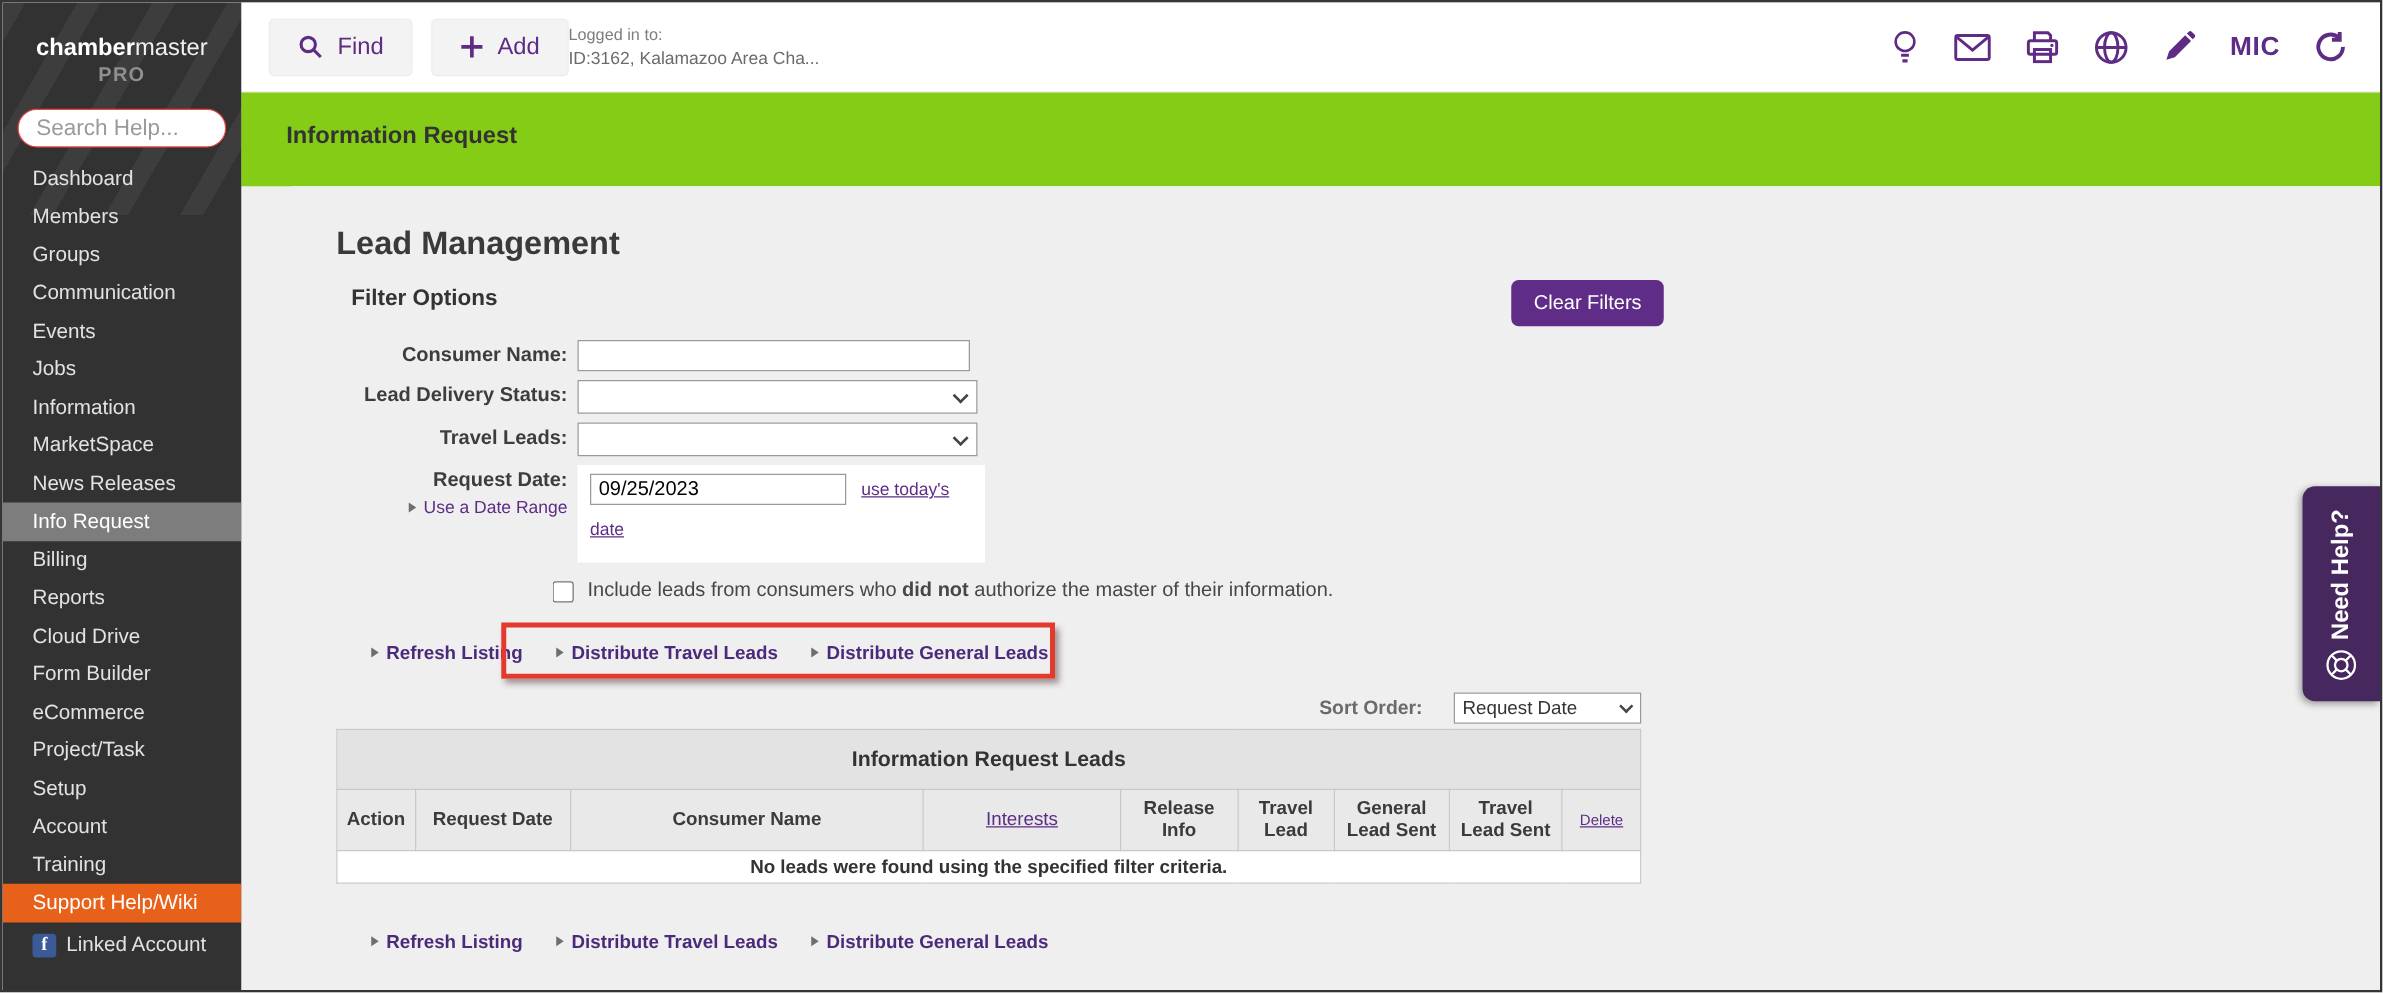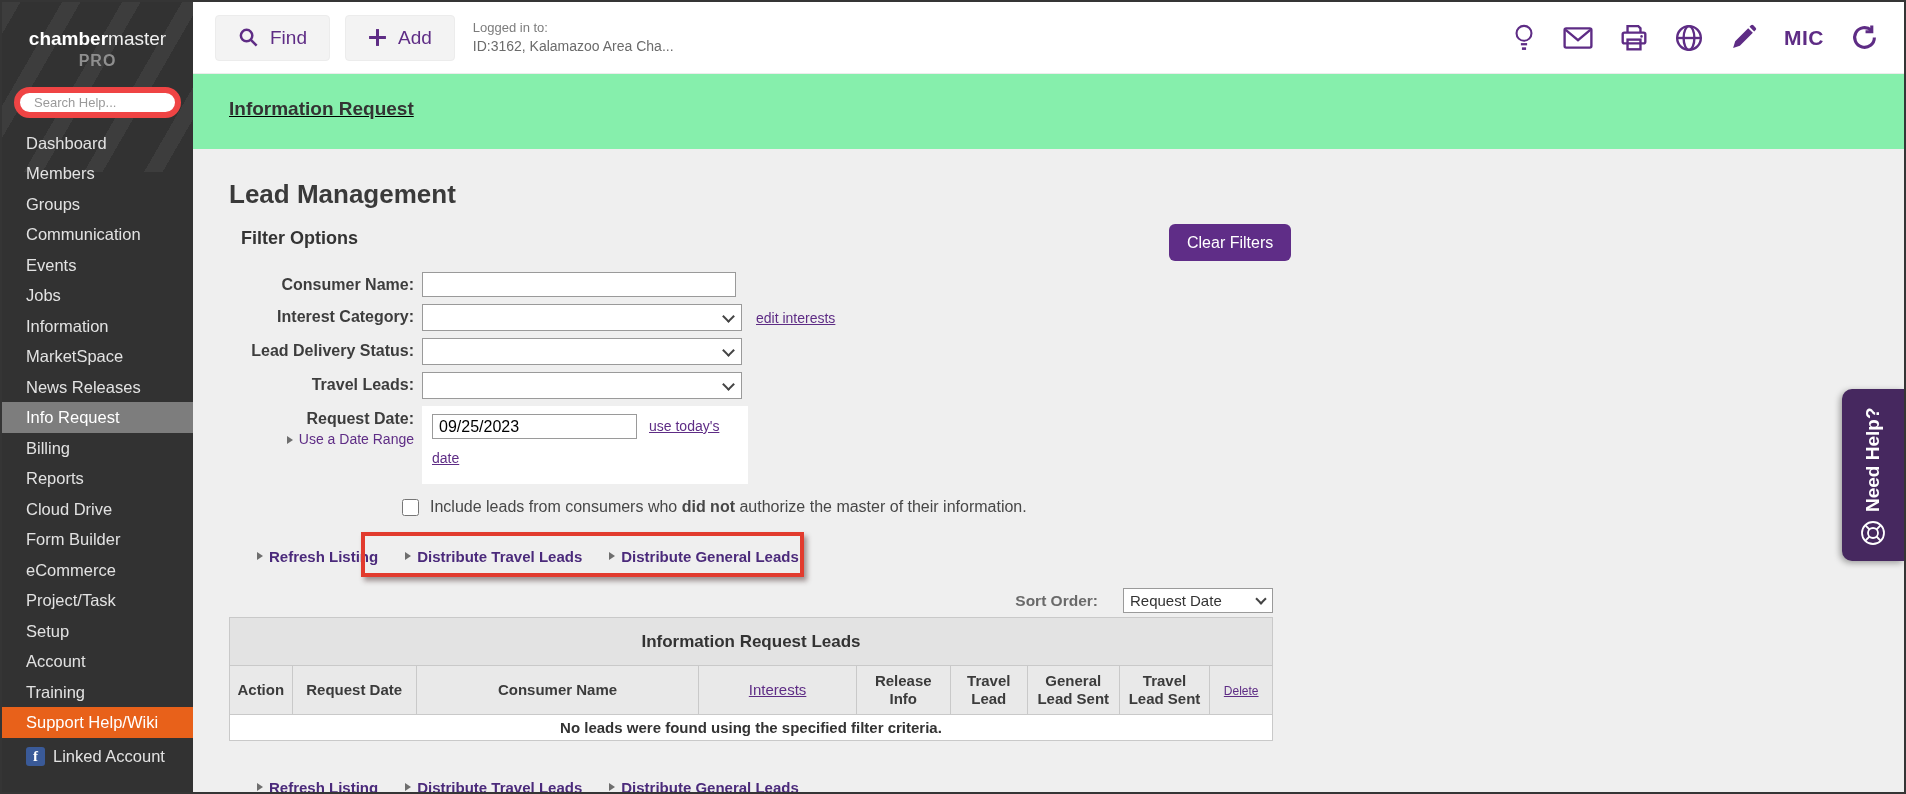--- a/index.html
+++ b/index.html
@@ -8,45 +8,45 @@
 
   
   .sidebar { position:relative; width:191px; flex:0 0 191px; background:#323232; color:#e3e3e3; overflow:hidden; }
   .sidebar::before { content:""; position:absolute; top:0; left:0; right:0; height:170px;
      background:repeating-linear-gradient(120deg, rgba(255,255,255,.055) 0 16px, rgba(255,255,255,0) 16px 52px); pointer-events:none; }
   .logo { position:relative; text-align:center; padding-top:26px; line-height:1.2; }
   .logo .l1 { font-size:19px; color:#fff; }
   .logo .l1 b { font-weight:bold; } .logo .l1 span { font-weight:400; color:#f0f0f0; }
   .logo .l2 { font-size:16px; font-weight:bold; color:#8f8f8f; letter-spacing:1px; }
   .search-wrap { position:relative; margin:17px 12px 10px 12px; }
-  .search-wrap input { width:167px; height:31px; border-radius:16px; border:6px solid #ef4444; padding:0 14px; font-size:13px; color:#444; outline:none; background:#fff; }
+  .search-wrap input { width:167px; height:31px; border-radius:16px; border:1px solid #ef4444; padding:0 14px; font-size:18px; color:#444; outline:none; background:#fff; }
   .search-wrap input::placeholder { color:#9a9a9a; }
   .menu { position:relative; margin-top:8px; }
   .menu-item { height:30.5px; line-height:30.5px; padding-left:24px; font-size:16.5px; color:#e2e2e2; cursor:pointer; white-space:nowrap; }
   .menu-item.selected { background:#7d7d7d; color:#fff; }
   .menu-item.orange { background:#e8611a; color:#fff; }
   .menu-item.linked { display:flex; align-items:center; gap:8px; margin-top:3px; }
   .fb-icon { display:inline-flex; align-items:center; justify-content:center; width:19px; height:19px; border-radius:3px; background:#3a5a98; color:#fff; font-weight:bold; font-size:15px; font-family:"Liberation Serif",serif; }
 
   
   .main { flex:1; display:flex; flex-direction:column; background:#efefef; min-width:0;justify-content:space-between; }
   .topbar { height:72px; background:#fff; display:flex; align-items:center; padding:0 26px 0 22px; border-bottom:1px solid #ececec; }
   .tb-btn { display:flex; align-items:center; gap:11px; height:46px; padding:0 22px; background:#f3f3f3; border:1px solid #ececec; border-radius:4px; color:#5e2c85; font-size:19px; cursor:pointer; font-family:inherit; }
   .tb-btn + .tb-btn { margin-left:15px; }
-  .logged { margin-left:18px; line-height:1.35; }
+  .logged { line-height:1.35; }
   .logged .ln1 { font-size:13px; color:#7c7c7c; }
   .logged .ln2 { font-size:14px; color:#6b6b6b; }
   .tb-spacer { flex:1; }
   .tb-icons { display:flex; align-items:center; gap:27px; }
   .tb-icons .ic { display:inline-flex; cursor:pointer; }
   .mic { font-size:21px; font-weight:bold; color:#5e2c85; letter-spacing:.5px; cursor:pointer; }
-  .crumb-band { height:75px; background:#86efac; padding:24px 0 0 36px;text-decoration:underline; }
+  .crumb-band { height:75px; background:#84cc16; padding:24px 0 0 36px; }
   .crumb-band h1 { font-size:19px; font-weight:bold; color:#333; }
 
-  .content { position:relative; flex:1; background:#efefef; padding-left:36px; overflow:hidden; }
+  .content { position:relative; flex:1; background:#efefef; padding-left:36px; overflow:hidden;margin-left:40px; }
   .lead-heading { margin-top:30px; font-size:26px; font-weight:bold; color:#3a3a3a; }
   .filter-head { position:relative; margin-top:14px; height:40px; }
   .filter-head h3 { position:absolute; left:12px; top:4px; font-size:18px; font-weight:bold; color:#333; }
   .clear-btn { position:absolute; left:940px; top:0; height:37px; padding:0 18px; background:#5f2d87; color:#fff; border:none; border-radius:6px; font-size:16px; cursor:pointer; font-family:inherit; }
 
   .form { margin-top:8px; }
   .form-row { display:flex; align-items:flex-start; margin-bottom:7px; }
   .form-label { width:193px; text-align:right; padding-right:8px; font-size:16px; font-weight:bold; color:#3d3d3d; padding-top:3px; line-height:1.2; }
   .form-label .sub { display:block; font-weight:400; font-size:14px; color:#5e2c85; margin-top:3px; white-space:nowrap; }
   .txt-input { width:314px; height:25px; border:1px solid #9a9a9a; padding:0 6px; font-size:15px; font-family:inherit; background:#fff; }
@@ -203,28 +203,20 @@
 
       <div class="filter-head">
         <h3>Filter Options</h3>
         <button class="clear-btn">Clear Filters</button>
       </div>
 
       <div class="form">
         <div class="form-row">
           <div class="form-label">Consumer Name:</div>
           <input class="txt-input" type="text" value="" style="">
-        </div>
-        <div class="form-row">
-          <div class="form-label">Interest Category:</div>
-          <div class="sel-wrap">
-            <select><option></option></select>
-            <span class="chev"></span>
-          </div>
-          <a class="inline-link">edit interests</a>
         </div>
         <div class="form-row">
           <div class="form-label">Lead Delivery Status:</div>
           <div class="sel-wrap">
             <select><option></option></select>
             <span class="chev"></span>
           </div>
         </div>
         <div class="form-row">
           <div class="form-label">Travel Leads:</div>

